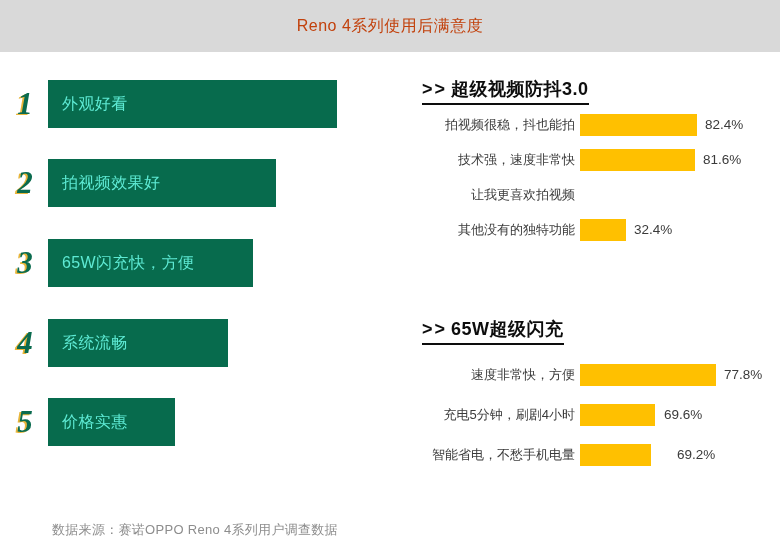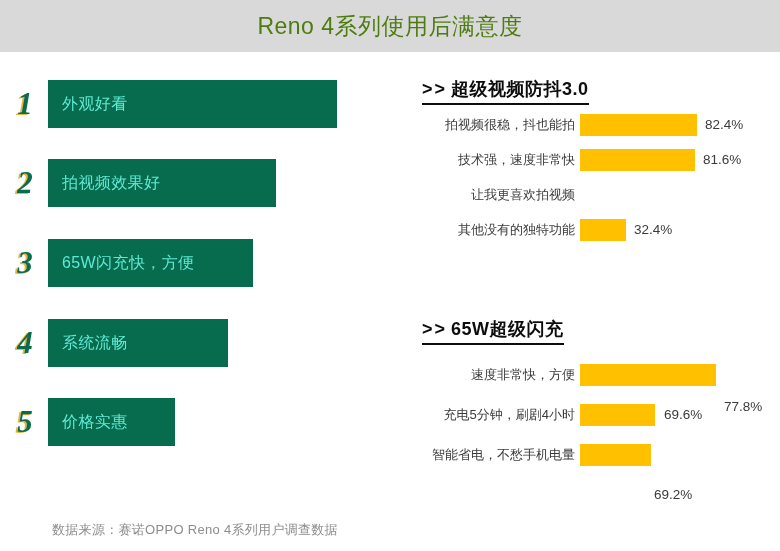--- a/index.html
+++ b/index.html
@@ -21,22 +21,22 @@
     left: 0;
     top: 0;
     width: 780px;
     height: 52px;
     background: #d9d9d9;
     display: flex;
     align-items: center;
     justify-content: center;
   }
   #title-text {
-    font-size: 23px;
-    color: #4d7c0f;
+    font-size: 16px;
+    color: #c2410c;
     letter-spacing: 0.5px;
     font-weight: 400;
     white-space: nowrap;
   }
 
   
   #left-panel {
     position: absolute;
     left: 0;
     top: 52px;
@@ -248,34 +248,34 @@
 
   <div class="chart-block" style="top:265px;">
     <div class="chart-heading">
       <span class="chev">&gt;&gt;</span><span>65W超级闪充</span>
     </div>
 
     <div class="bar-row" style="top:45px;">
       <div class="bar-cat">速度非常快，方便</div>
       <div class="bar-track" style="width:200px;">
         <div class="bar-fill" style="width:136px;"></div>
-        <div class="bar-val" style="left:144px;margin-top:32px;">77.8%</div>
+        <div class="bar-val" style="left:144px;">77.8%</div>
       </div>
     </div>
 
     <div class="bar-row" style="top:85px;">
       <div class="bar-cat">充电5分钟，刷剧4小时</div>
       <div class="bar-track" style="width:200px;">
         <div class="bar-fill" style="width:75px;"></div>
         <div class="bar-val" style="left:84px;">69.6%</div>
       </div>
     </div>
 
     <div class="bar-row" style="top:125px;">
       <div class="bar-cat">智能省电，不愁手机电量</div>
       <div class="bar-track" style="width:200px;">
         <div class="bar-fill" style="width:71px;"></div>
-        <div class="bar-val" style="left:74px;margin-top:40px;">69.2%</div>
+        <div class="bar-val" style="left:97px;">69.2%</div>
       </div>
     </div>
   </div>
 
 </div>
 
 </body></html>

